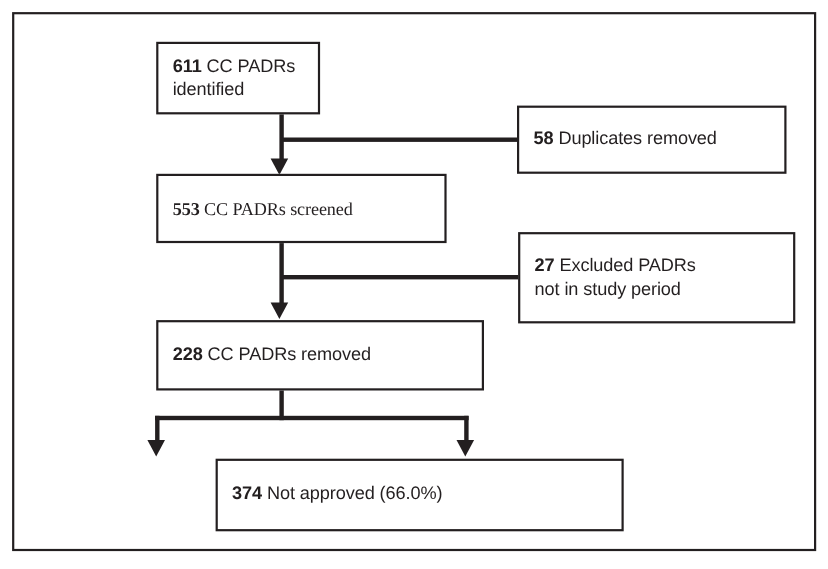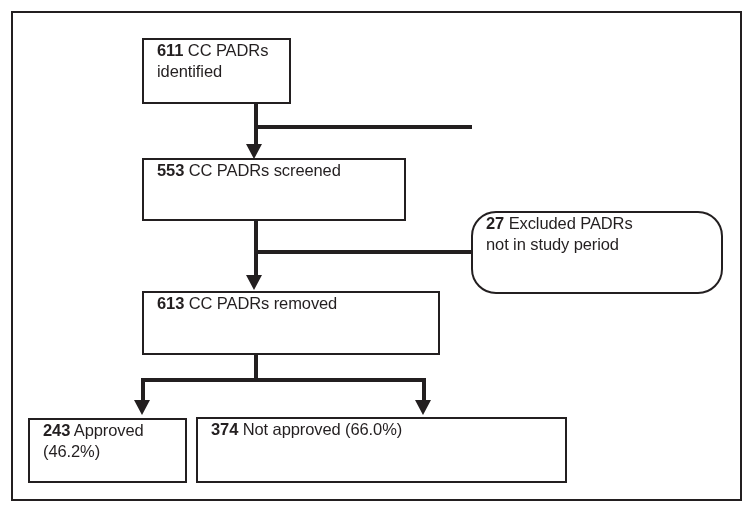--- a/index.html
+++ b/index.html
@@ -20,40 +20,40 @@
     left: 11px; top: 11px;
     width: 731px; height: 490px;
     border: 2px solid #231f20;
     background: #ffffff;
   }
   .node {
     position: absolute;
     border: 2px solid #231f20;
     background: #ffffff;
     display: flex;
-    align-items: flex-start;
+    align-items: center;
     z-index: 3;
   }
   .node .txt {
     padding-left: 13px;
     padding-right: 8px;
     font-size: 16.5px;
     line-height: 1.28;
     color: #231f20;
     letter-spacing: -0.1px;
     white-space: pre-line;
   }
   .node .num {
     font-weight: bold;
   }
   
   #box-identified { left: 142px; top: 38px;  width: 149px; height: 66px; }
   #box-duplicates { left: 470px; top: 96px;  width: 245px; height: 62px; }
-  #box-screened   { left: 142px; top: 158px; width: 264px; height: 63px; }
-  #box-excluded   { left: 471px; top: 211px; width: 252px; height: 83px; border-radius: 25px; }
+  #box-screened   { left: 142px; top: 158px; width: 264px; height: 63px; font-family: Liberation Serif, serif; }
+  #box-excluded   { left: 471px; top: 211px; width: 252px; height: 83px; }
   #box-included   { left: 142px; top: 291px; width: 298px; height: 64px; }
   #box-approved   { left: 28px;  top: 418px; width: 159px; height: 65px; }
   #box-notapproved{ left: 196px; top: 417px; width: 371px; height: 66px; }
 
   
   .vline {
     position: absolute;
     width: 4px;
     background: #231f20;
     z-index: 1;
@@ -96,46 +96,46 @@
   <div id="outer-frame"></div>
 
   <div class="node" id="box-identified">
     <div class="txt"><span class="num">611</span><span> CC PADRs identified</span></div>
   </div>
 
   <div class="vline" id="stem-1"></div>
   <div class="hline" id="branch-1"></div>
   <div class="arrowhead" id="arrow-1"></div>
 
+  <div class="node" id="box-duplicates">
+    <div class="txt"><span class="num">58</span><span> Duplicates removed</span></div>
+  </div>
 
   <div class="node" id="box-screened">
     <div class="txt"><span class="num">553</span><span> CC PADRs screened</span></div>
   </div>
 
   <div class="vline" id="stem-2"></div>
   <div class="hline" id="branch-2"></div>
   <div class="arrowhead" id="arrow-2"></div>
 
   <div class="node" id="box-excluded">
     <div class="txt"><span class="num">27</span><span> Excluded PADRs
 not in study period</span></div>
   </div>
 
   <div class="node" id="box-included">
-    <div class="txt"><span class="num">613</span><span> CC PADRs removed</span></div>
+    <div class="txt"><span class="num">228</span><span> CC PADRs removed</span></div>
   </div>
 
   <div class="vline" id="stem-3"></div>
   <div class="hline" id="split-bar"></div>
   <div class="vline" id="split-left"></div>
   <div class="vline" id="split-right"></div>
   <div class="arrowhead" id="arrow-3"></div>
   <div class="arrowhead" id="arrow-4"></div>
 
-  <div class="node" id="box-approved">
-    <div class="txt"><span class="num">243</span><span> Approved (46.2%)</span></div>
-  </div>
 
   <div class="node" id="box-notapproved">
     <div class="txt"><span class="num">374</span><span> Not approved (66.0%)</span></div>
   </div>
 
 </div>
 
 </body></html>

